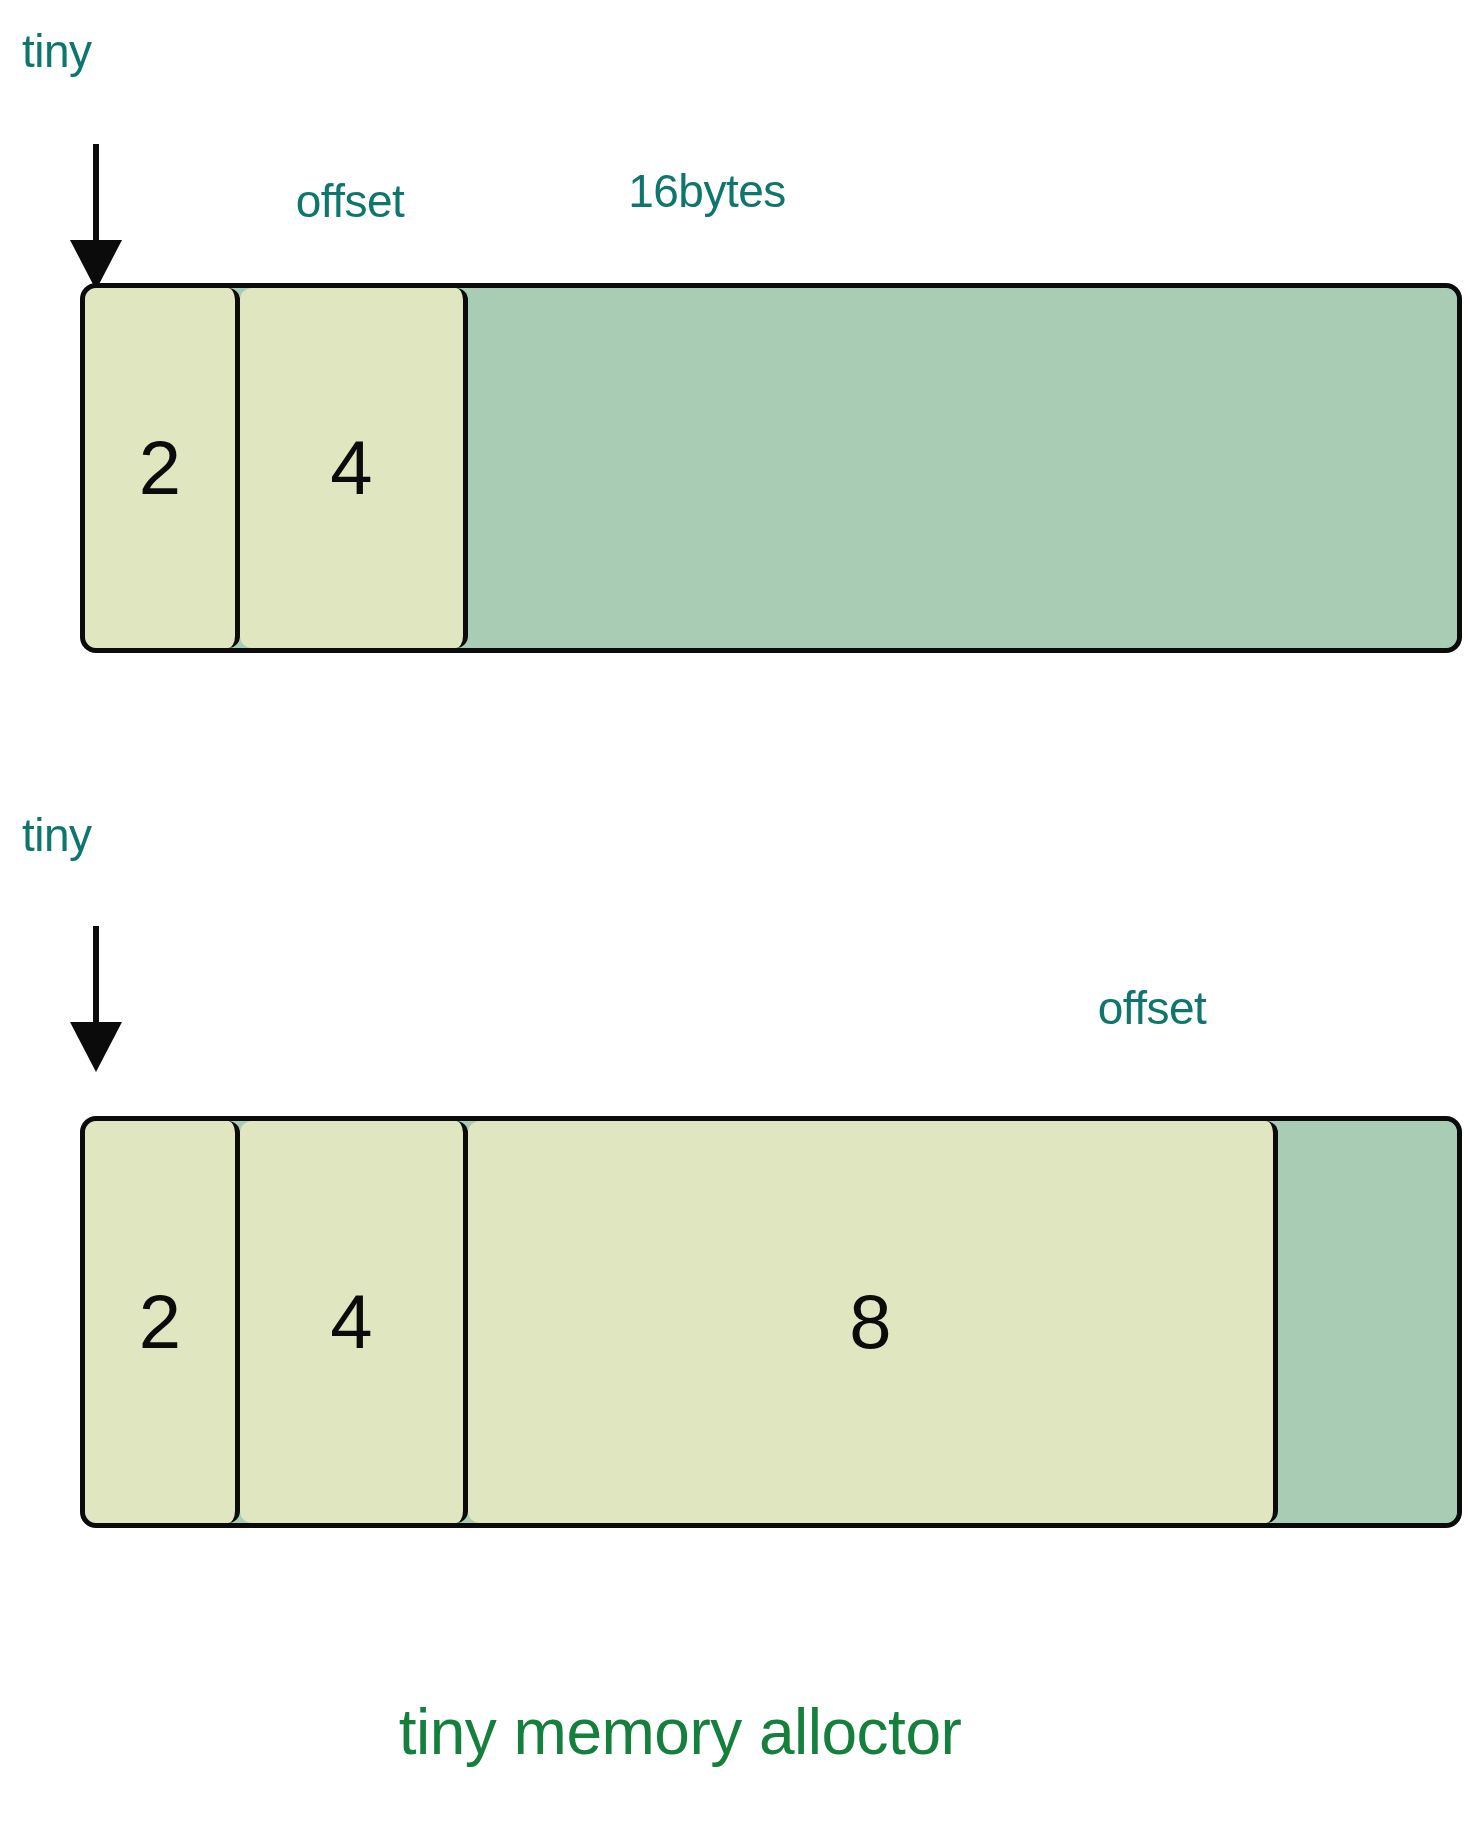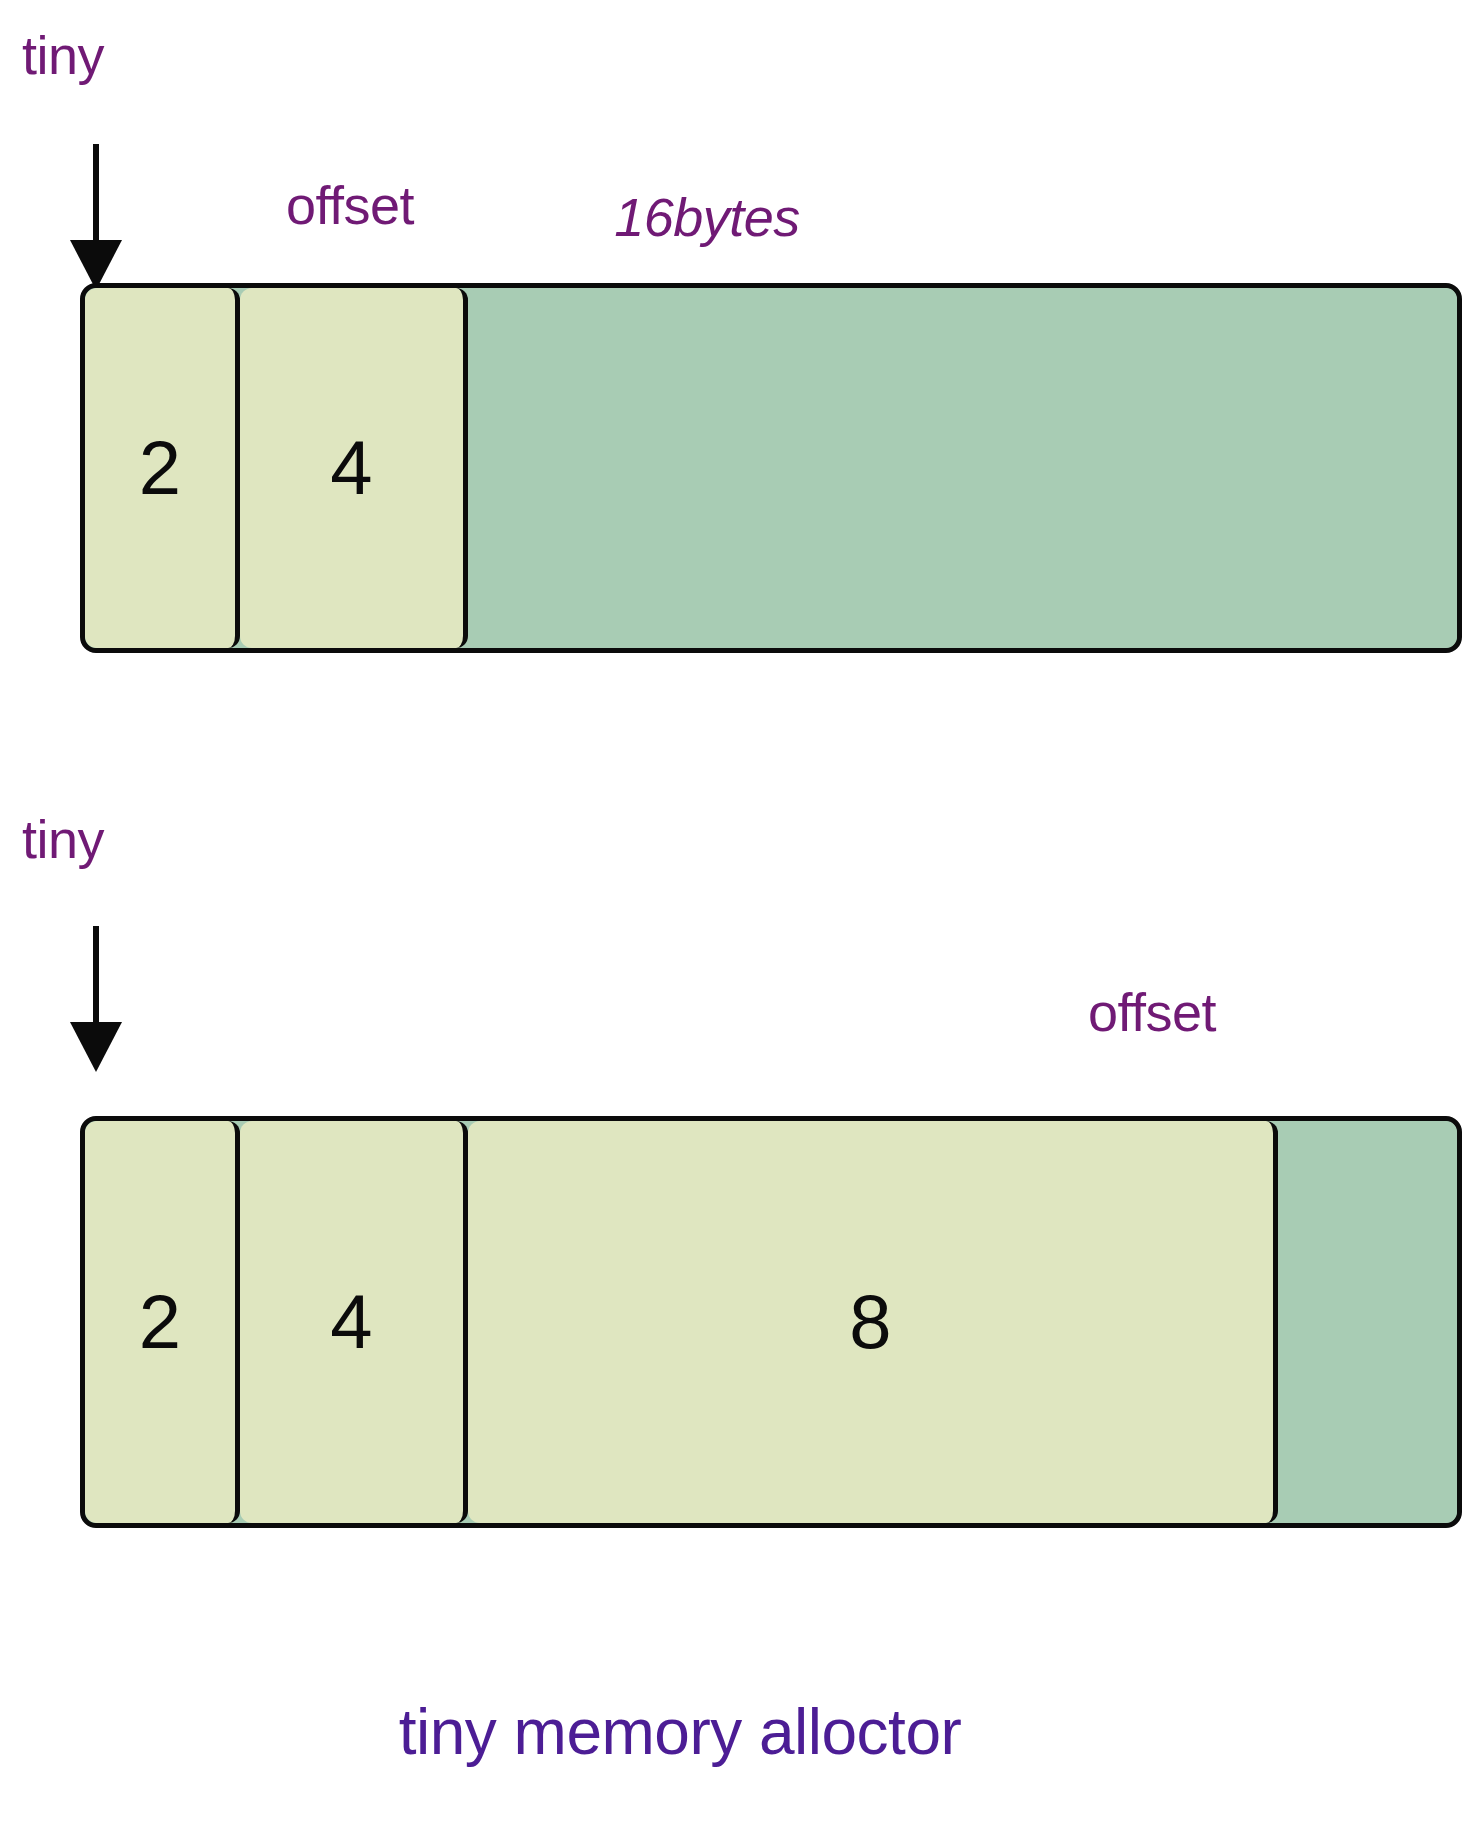--- a/index.html
+++ b/index.html
@@ -16,36 +16,36 @@
     position: relative;
     width: 1470px;
     height: 1832px;
     background: #ffffff;
     overflow: hidden;
   }
 
   
   .label {
     position: absolute;
-    font-size: 54px;
+    font-size: 46px;
     line-height: 1;
-    color: #701a75;
+    color: #0f766e;
     white-space: nowrap;
     letter-spacing: -0.5px;
   }
   .label.center {
     text-align: right;
     transform: translateX(-50%);
   }
 
   .caption {
     position: absolute;
     font-size: 64px;
     line-height: 1;
-    color: #4c1d95;
+    color: #15803d;
     white-space: nowrap;
     text-align: left;
     transform: translateX(-50%);
     letter-spacing: -0.5px;
   }
 
   
   .arrow {
     position: absolute;
   }
@@ -90,21 +90,21 @@
 
   <div class="label" style="left:22px; top:28px;">tiny</div>
 
   <svg class="arrow" style="left:60px; top:140px;" width="72" height="152" viewBox="0 0 72 152">
     <line x1="36" y1="4" x2="36" y2="106" stroke="#0b0b0b" stroke-width="6"></line>
     <polygon points="10,100 62,100 36,150" fill="#0b0b0b"></polygon>
   </svg>
 
   <div class="label center" style="left:350px; top:178px;">offset</div>
 
-  <div class="label center" style="left:707px; top:190px;font-style:italic;">16bytes</div>
+  <div class="label center" style="left:707px; top:168px;">16bytes</div>
 
   <div class="bar" style="left:80px; top:283px; width:1382px; height:370px;">
     <div class="cell used" style="width:155px;">
       <span>2</span>
     </div>
     <div class="cell used" style="width:228px;">
       <span>4</span>
     </div>
     <div class="cell free" style="flex:1 1 auto;">
       <span></span>

